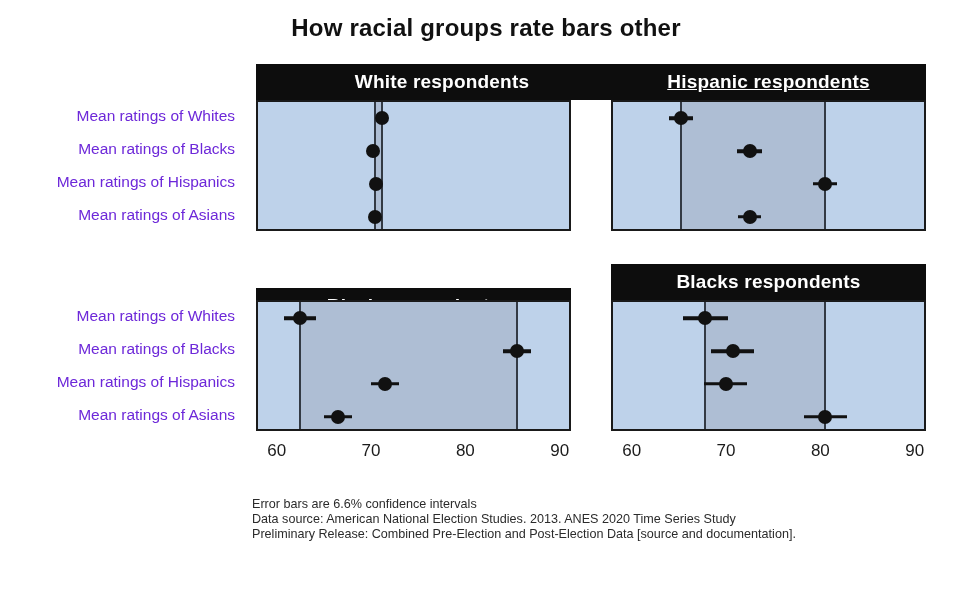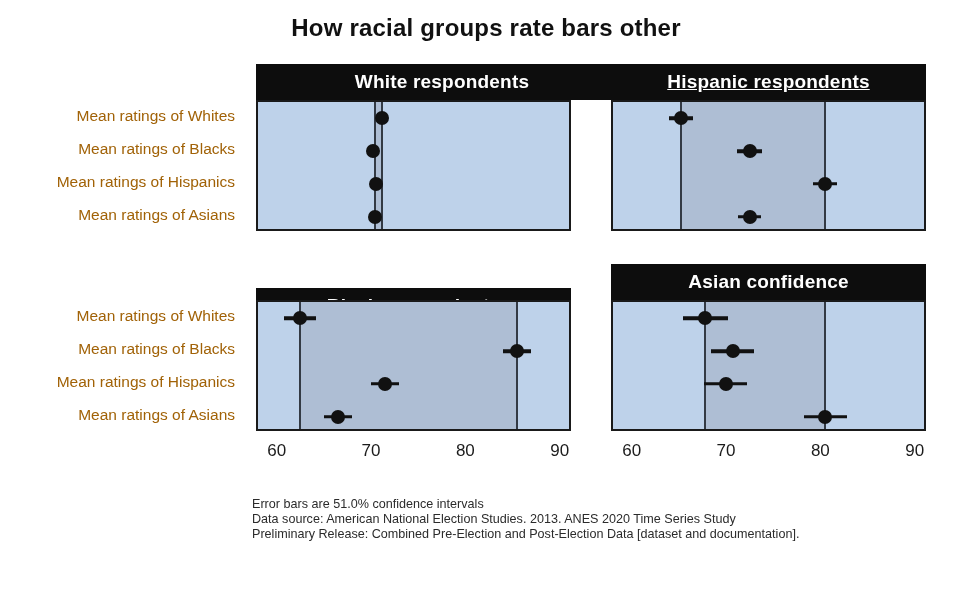--- a/index.html
+++ b/index.html
@@ -10,21 +10,21 @@
   }
   #chart-title{
     position:absolute;top:14px;left:0;width:972px;text-align:center;
     font-size:24px;font-weight:bold;letter-spacing:.2px;color:#111;
   }
   
   .row-labels{
     position:absolute;width:215px;text-align:right;
   }
   .row-labels .rlab{
-    position:absolute;right:0;font-size:15.5px;color:#a16207;
+    position:absolute;right:0;font-size:15.5px;color:#6d28d9;
     white-space:nowrap;transform:translateY(-50%);
   }
   .panel{
     position:absolute;box-sizing:border-box;
     border:2px solid #1a1a1a;background:#bed2ea;
   }
   .panel-header{
     position:absolute;box-sizing:border-box;
     background:#0d0d0d;border:2px solid #0d0d0d;
     color:#ffffff;font-size:19px;font-weight:bold;
@@ -140,21 +140,21 @@
         <div class="errbar" style="left: 66.018px; width: 28.2934px; background: rgb(17, 17, 17);"></div>
         <div class="dot" title="Mean ratings of Asians: 66.3" style="left: 80.1647px; background: rgb(17, 17, 17);"></div>
       </div>
     </div>
     <div class="axis" style="left: 256px; top: 441px; width: 315px;">
       <div class="tick" style="left: 20.7485px;">60</div>
       <div class="tick" style="left: 115.06px;">70</div>
       <div class="tick" style="left: 209.371px;">80</div>
       <div class="tick" style="left: 303.683px;">90</div>
     </div>
-    <div class="panel-header" style="left: 611px; top: 264px; width: 315px; height: 36px;">Asian confidence</div>
+    <div class="panel-header" style="left: 611px; top: 264px; width: 315px; height: 36px;">Blacks respondents</div>
     <div class="panel" style="left: 611px; top: 300px; width: 315px; height: 131px; background: rgb(190, 210, 234);">
       <div class="band" style="left: 92.4251px; width: 119.775px; background: rgb(174, 190, 212);"></div>
       <div class="refline" style="left: 91.4251px; background: rgb(51, 58, 68);"></div>
       <div class="refline" style="left: 211.201px; background: rgb(51, 58, 68);"></div>
       <div class="pt-row" style="top: 16.375px;">
         <div class="errbar" style="left: 69.7904px; width: 45.2695px; background: rgb(17, 17, 17);"></div>
         <div class="dot" title="Mean ratings of Whites: 67.6" style="left: 92.4251px; background: rgb(17, 17, 17);"></div>
       </div>
       <div class="pt-row" style="top: 49.125px;">
         <div class="errbar" style="left: 98.0838px; width: 43.3832px; background: rgb(17, 17, 17);"></div>
@@ -171,16 +171,16 @@
     </div>
     <div class="axis" style="left: 611px; top: 441px; width: 315px;">
       <div class="tick" style="left: 20.7485px;">60</div>
       <div class="tick" style="left: 115.06px;">70</div>
       <div class="tick" style="left: 209.371px;">80</div>
       <div class="tick" style="left: 303.683px;">90</div>
     </div>
   </div>
 
 <div id="footnote">
-  <div>Error bars are 51.0% confidence intervals</div>
+  <div>Error bars are 6.6% confidence intervals</div>
   <div>Data source: American National Election Studies. 2013. ANES 2020 Time Series Study</div>
-  <div>Preliminary Release: Combined Pre-Election and Post-Election Data [dataset and documentation].</div>
+  <div>Preliminary Release: Combined Pre-Election and Post-Election Data [source and documentation].</div>
 </div>
 
 </body></html>

